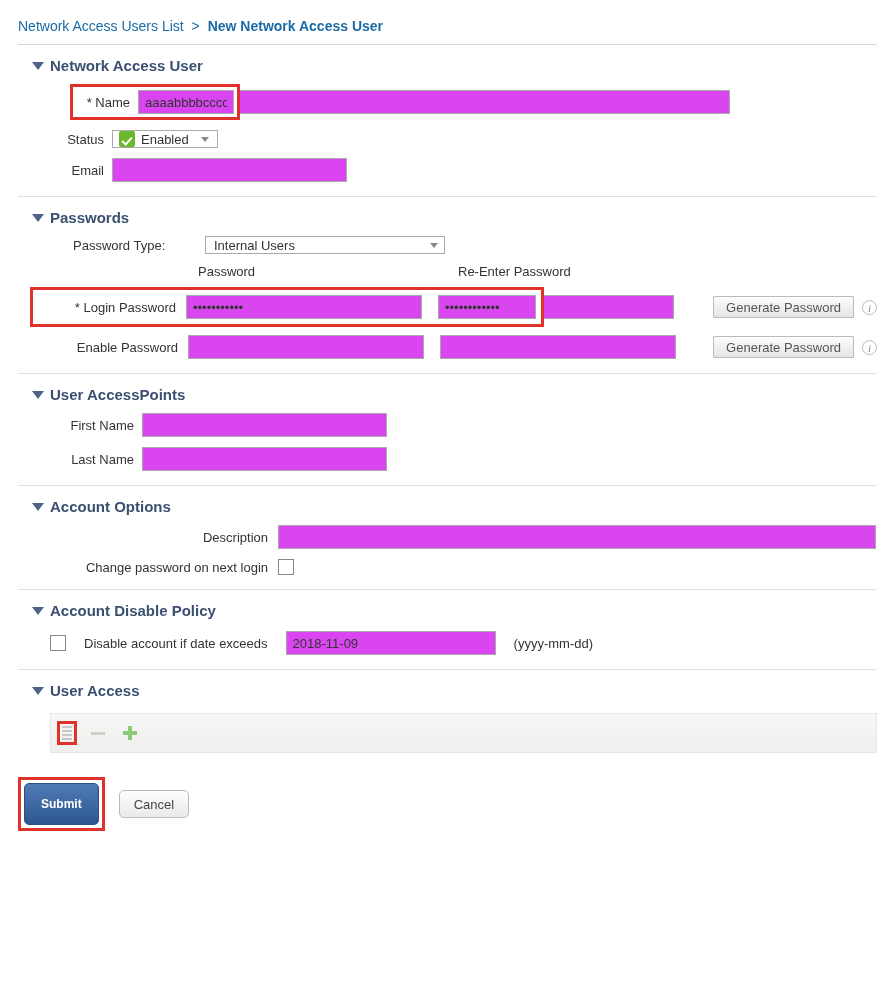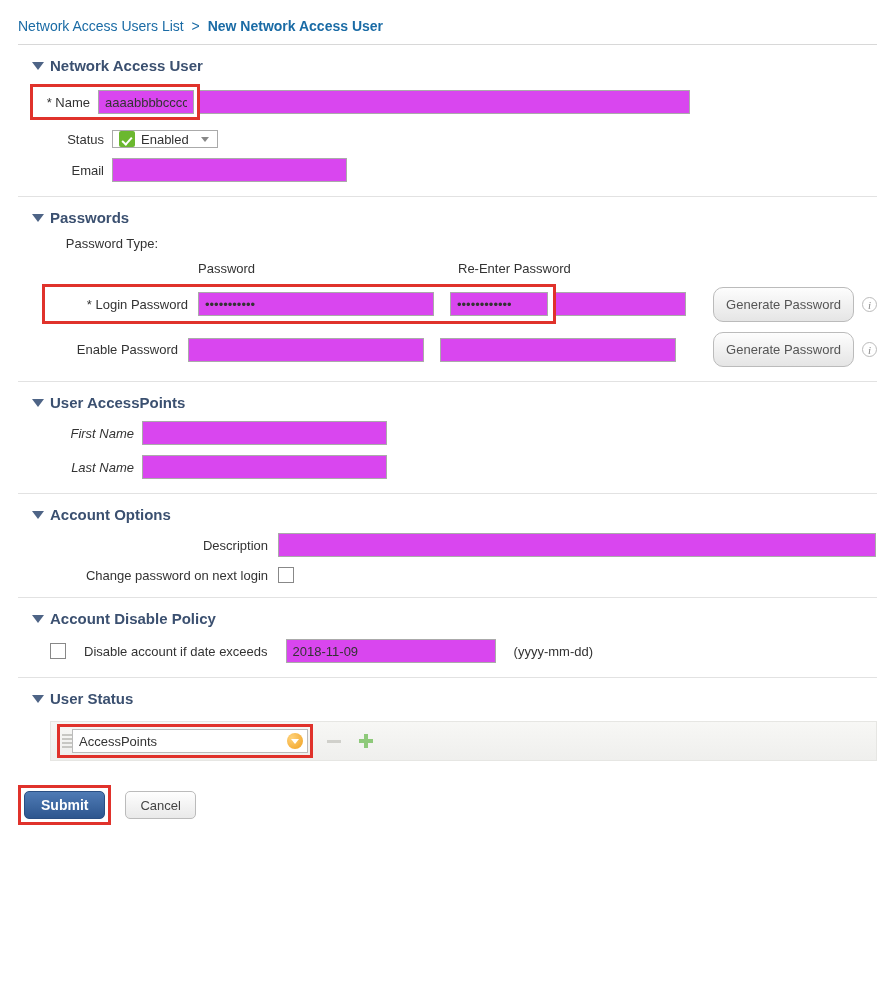--- a/index.html
+++ b/index.html
@@ -60,44 +60,44 @@
     transform: rotate(-48deg);
   }
   .dd-tri {
     width: 0; height: 0; margin-left: 6px;
     border-left: 4px solid transparent; border-right: 4px solid transparent;
     border-top: 5px solid #888;
   }
 
   
   .hl { border: 3px solid #e0322b; }
-  .hl-name { padding: 3px; display: inline-flex; align-items: center; }
+  .hl-name { padding: 3px; display: inline-flex; align-items: center; margin-left: 40px; }
   .hl-login { padding: 5px; display: inline-flex; align-items: center; }
 
   .pwd-cols { margin-left: 180px; display: flex; gap: 20px; }
   .pwd-cols .colh { width: 240px; color: #333; font-size: 13px; }
 
   .pwd-row { display: flex; align-items: center; margin: 8px 0 8px 32px; }
   .pwd-row .lbl { width: 138px; text-align: right; padding-right: 10px; }
   .pwd-input { width: 236px; }
   .gap16 { width: 16px; }
   .gap-flex { flex: 1 1 auto; }
 
   .btn-gen {
-    height: 35px; padding: 0 12px; font-size: 13px; color: #555;
+    height: 22px; padding: 0 12px; font-size: 13px; color: #555;
     background: linear-gradient(#fdfdfd, #e5e5e5);
-    border: 1px solid #bbb; border-radius: 10px; cursor: pointer;
+    border: 1px solid #bbb; border-radius: 1px; cursor: pointer;
   }
   .info-icon {
     display:inline-block; width:15px; height:15px; border:1px solid #bbb;
     border-radius:50%; color:#888; font-style: italic; font-family: Georgia, serif;
     font-size: 11px; text-align:center; line-height:14px; margin-left:8px;
   }
 
-  .ui-row .lbl { width: 92px; text-align: right; padding-right: 8px; font-style: italic; }
+  .ui-row .lbl { width: 92px; text-align: right; padding-right: 8px; }
   .ui-input { width: 245px; }
 
   .acct-row { display: flex; align-items: center; margin: 10px 0 10px 32px; }
   .acct-row .albl { width: 228px; text-align: right; padding-right: 10px; }
   .desc-input { width: 598px; }
   .cb { width: 16px; height: 16px; border: 1px solid #888; display: inline-block; }
 
   .adp-row { display: flex; align-items: center; gap: 18px; margin: 12px 0 12px 32px; }
   .adp-date { width: 210px; background: #eee; color: #555; border:1px solid #bbb; }
 
@@ -131,21 +131,21 @@
   }
   .plus-icon::before, .plus-icon::after {
     content:""; position:absolute; background:#8ec97a;
   }
   .plus-icon::before { left:0; top:5px; width:14px; height:4px; }
   .plus-icon::after  { left:5px; top:0; width:4px; height:14px; }
 
   .footer-row { margin: 24px 0 0 0; display:flex; align-items:center; gap:14px; }
   .submit-hl { border: 3px solid #e0322b; padding: 3px; }
   .btn-submit {
-    height: 28px; padding: 0 16px; color:#fff; font-weight:bold; font-size:14px;
+    height: 42px; padding: 0 16px; color:#fff; font-weight:bold; font-size:12px;
     background: linear-gradient(#4f7bb5, #2d568e);
     border: 1px solid #2a4f83; border-radius: 5px; cursor:pointer;
   }
   .btn-cancel {
     height: 28px; padding: 0 14px; font-size:13px; color:#444;
     background: linear-gradient(#fefefe, #e9e9e9);
     border:1px solid #bbb; border-radius:5px; cursor:pointer;
   }
 </style>
 </head>
@@ -186,29 +186,33 @@
 </div>
 
 <div class="sectline"></div>
 
 <div class="section-header">
   <span class="tri"></span>
   <span>Passwords</span>
 </div>
 
 <div class="row">
-  <span class="lbl lbl120" style="text-align:center;">Password Type:</span>
+  <span class="lbl lbl120" style="text-align:left;margin-left:23px;">Password Type:</span>
+  <div class="status-dd" style="width:240px; justify-content:space-between; padding:0 6px 0 8px;">
+    <span>Internal Users</span>
+    <span class="dd-tri"></span>
+  </div>
 </div>
 
 <div class="pwd-cols">
   <div class="colh">Password</div>
   <div class="colh">Re-Enter Password</div>
 </div>
 
-<div class="pwd-row" style="margin-left:24px;">
+<div class="pwd-row" style="margin-left:12px;">
   <span class="hl hl-login">
     <span class="lbl" style="width:148px;">* Login Password</span>
     <input type="password" class="txt pwd-input" value="•••••••••••" style="">
     <span class="gap16"></span>
     <input type="password" class="txt" style="width: 98px;" value="••••••••••••">
   </span>
   <input type="password" class="txt" style="width: 130px; border-left: none;">
   <span class="gap-flex"></span>
   <button class="btn-gen">Generate Password</button>
   <span class="info-icon">i</span>
@@ -267,35 +271,31 @@
   <span class="cb"></span>
   <span>Disable account if date exceeds</span>
   <input type="text" class="txt adp-date" readonly="" value="2018-11-09" style="">
   <span>(yyyy-mm-dd)</span>
 </div>
 
 <div class="sectline"></div>
 
 <div class="section-header">
   <span class="tri"></span>
-  <span>User Status</span>
+  <span>User Access</span>
 </div>
 
 <div class="ug-bar">
   <span class="ug-hl">
     <span class="drag-handle">
         <span></span>
         <span></span>
         <span></span>
         <span></span>
       </span>
-    <span class="ug-select">
-      <span>AccessPoints</span>
-      <span class="ug-dd-icon"></span>
-    </span>
   </span>
   <span class="minus-icon"></span>
   <span class="plus-icon"></span>
 </div>
 
 <div class="footer-row">
   <span class="submit-hl">
     <button class="btn-submit">Submit</button>
   </span>
   <button class="btn-cancel">Cancel</button>

